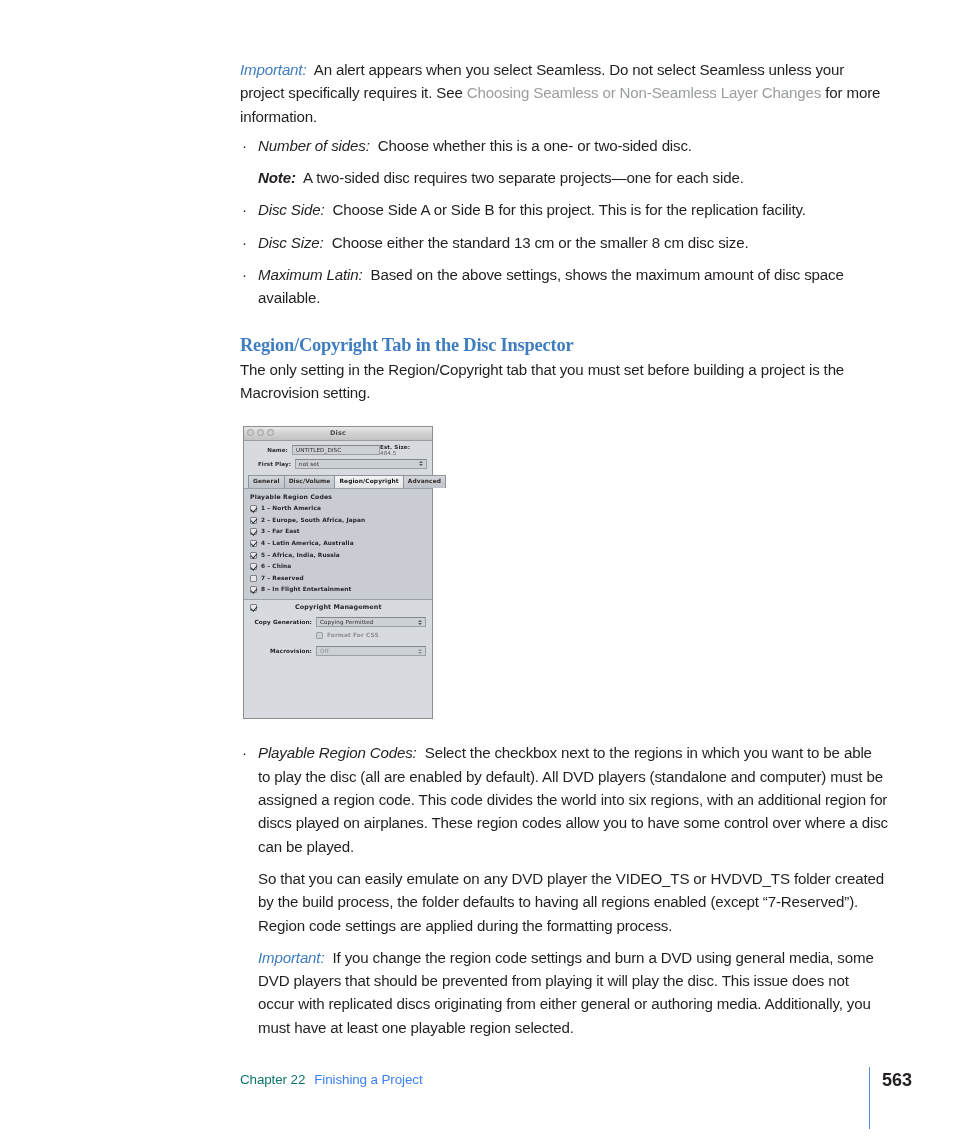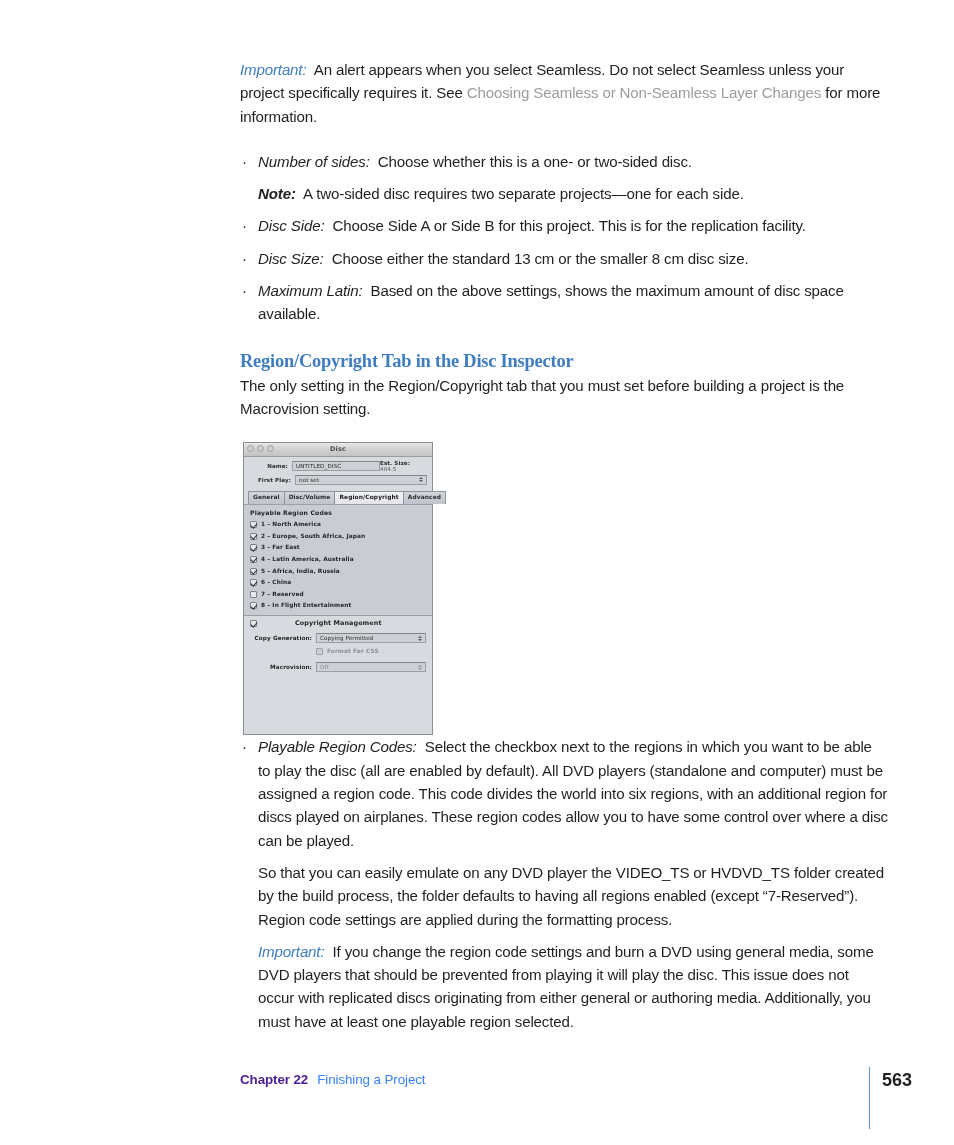--- a/index.html
+++ b/index.html
@@ -29,21 +29,21 @@
   }
 
   
   p.para {
     margin: 0 0 0 0;
     font-size: 15.1px;
     line-height: 23.3px;
     color: #231f20;
     letter-spacing: -0.15px;
   }
-  .blk { margin-bottom: 22px; }
+  .blk { margin-bottom: 6px; }
   .lead { font-style: italic; }
   .lead-b { font-style: italic; font-weight: bold; }
   .imp { font-style: italic; color: #3f7dc0; }
   .xref { color: #9a9da0; }
 
   
   .bullet-row {
     position: relative;
     padding-left: 18px;
     margin-bottom: 9px;
@@ -69,20 +69,21 @@
     line-height: 24px;
     font-weight: bold;
     color: #3f7dc0;
     letter-spacing: -0.2px;
     font-family: Liberation Serif, serif;
   }
 
   
   .shot-wrap {
     margin-top: 22px;
+    margin-bottom: 22px;
     margin-left: 3px;
     width: 192px;
   }
   .inspector {
     width: 190px;
     border: 1px solid #8d8d8d;
     background: #d4d7dd;
     font-family: "DejaVu Sans", sans-serif;
     position: relative;
     box-sizing: border-box;
@@ -315,21 +316,21 @@
     bottom: 30px;
     width: 672px;
     height: 44px;
   }
   .footer-inner {
     display: flex;
     align-items: flex-start;
     font-size: 13.4px;
     line-height: 18px;
   }
-  .chap { font-weight: bold; color: #4c1d95; letter-spacing: -0.1px; }
+  .chap { font-weight: normal; color: #0f766e; letter-spacing: -0.1px; }
   .chap-name { color: #3b82f6; margin-left: 9px; letter-spacing: -0.1px; }
   .pageno {
     position: absolute;
     right: 0px;
     top: 0px;
     font-weight: bold;
     font-size: 18px;
     line-height: 18px;
     color: #231f20;
   }

